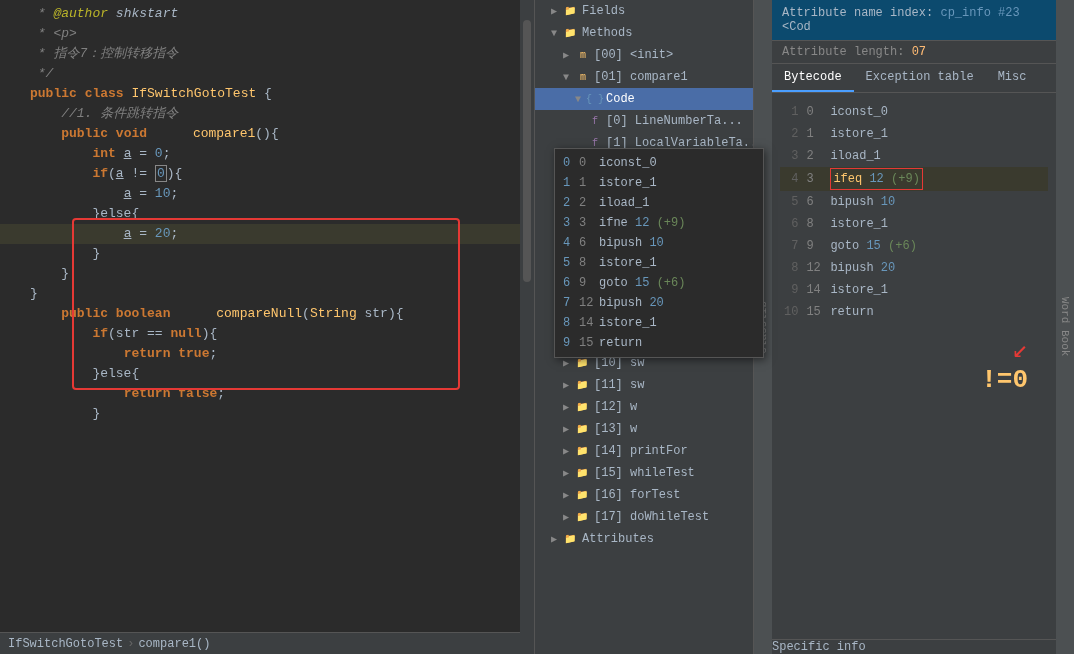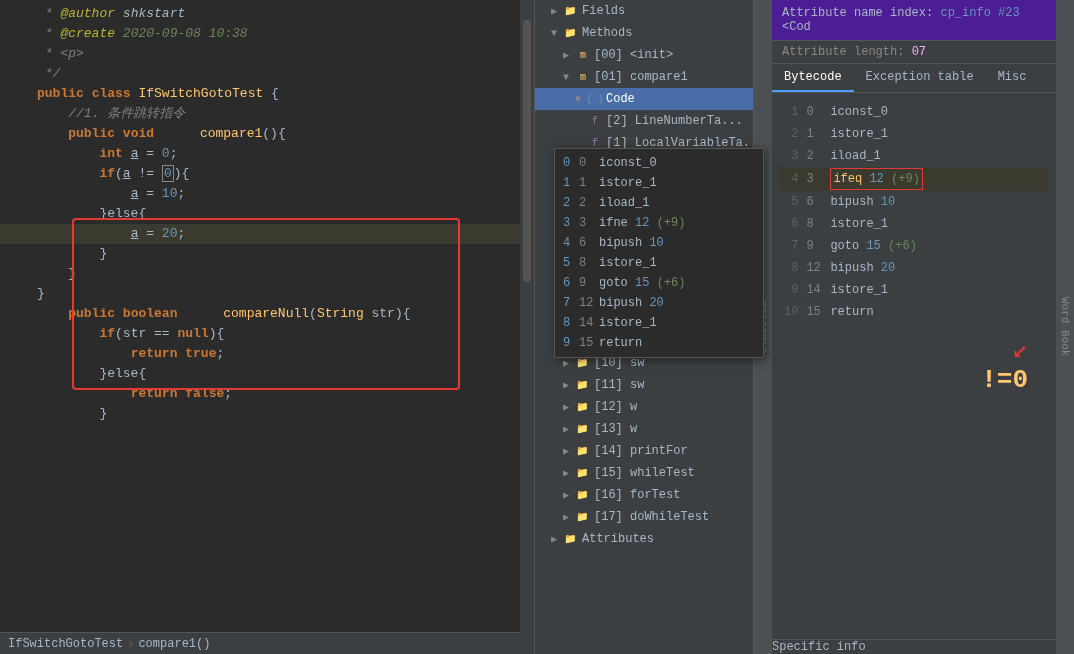--- a/index.html
+++ b/index.html
@@ -26,21 +26,21 @@
     .code-content {
       padding: 4px 0;
       color: #a9b7c6;
       line-height: 20px;
     }
 
     .code-line {
       display: flex;
       align-items: flex-end;
       min-height: 20px;
-      padding-left: 7px;
+      padding-left: 0;
     }
 
     .code-line.highlighted {
       background: #3a3a2e;
     }
 
     .gutter {
       width: 30px;
       min-width: 30px;
       color: #606060;
@@ -160,21 +160,21 @@
       background: #3c3f41;
       display: flex;
       flex-direction: column;
       overflow: hidden;
     }
 
     .attr-header {
       padding: 6px 10px;
       font-size: 12px;
       color: #a9b7c6;
-      background: #4c1d95;
+      background: #0c4a6e;
       border-bottom: 1px solid #555;
     }
 
     .right-tabs {
       display: flex;
       background: #3c3f41;
       border-bottom: 1px solid #555;
     }
 
     .right-tab {
@@ -295,25 +295,25 @@
 
 <div class="code-panel">
   <div class="code-content">
 
     <div class="code-line">
       <span class="gutter"></span>
       <span class="line-code"><span class="comment"> * <span style="color:#bbb529">@author</span> <span style="color:#a9b7c6">shkstart</span></span></span>
     </div>
     <div class="code-line">
       <span class="gutter"></span>
-      <span class="line-code"><span class="comment"> * <span style="color:#bbb529">@create</span> <span style="color:#6a8759">2020-09-08 10:38</span></span></span>
-    </div>
-    <div class="code-line">
-      <span class="gutter"></span>
       <span class="line-code"><span class="comment"> * &lt;p&gt;</span></span>
+    </div>
+    <div class="code-line">
+      <span class="gutter"></span>
+      <span class="line-code"><span class="comment"> * 指令7：控制转移指令</span></span>
     </div>
     <div class="code-line">
       <span class="gutter"></span>
       <span class="line-code"><span class="comment"> */</span></span>
     </div>
     <div class="code-line">
       <span class="gutter"></span>
       <span class="line-code"><span class="kw">public</span> <span class="kw">class</span> <span class="cls">IfSwitchGotoTest</span> {</span>
     </div>
     <div class="code-line">
@@ -477,21 +477,21 @@
       </div>
       <div class="bc-line">
         <span class="bc-num">9</span>
         <span class="bc-offset">15</span>
         <span class="bc-instr">return</span>
       </div>
     </div>
 
     <div class="tree-item indent4">
       <span class="tree-icon field-icon">f</span>
-      <span>[2] LineNumberTa...</span>
+      <span>[0] LineNumberTa...</span>
     </div>
     <div class="tree-item indent4">
       <span class="tree-icon field-icon">f</span>
       <span>[1] LocalVariableTa...</span>
     </div>
     <div class="tree-item indent4">
       <span class="tree-icon field-icon">f</span>
       <span>[2] StackMapTable</span>
     </div>
 
@@ -589,21 +589,21 @@
   </div>
 </div>
 
 <div class="right-panel">
   <div class="attr-header">
     <span>Attribute name index:</span>
     <span style="color:#6897bb;"> cp_info #23</span>
     <span style="color:#a9b7c6;"> &lt;Cod</span>
   </div>
   <div style="padding:4px 10px;font-size:12px;color:#888;border-bottom:1px solid #555;">
-    Attribute length: <span style="color:#f0abfc;">07</span>
+    Attribute length: <span style="color:#fdba74;">07</span>
   </div>
 
   <div class="right-tabs">
     <div class="right-tab active">Bytecode</div>
     <div class="right-tab">Exception table</div>
     <div class="right-tab">Misc</div>
   </div>
 
   <div class="bytecode-content">
     <table class="bc-table">

